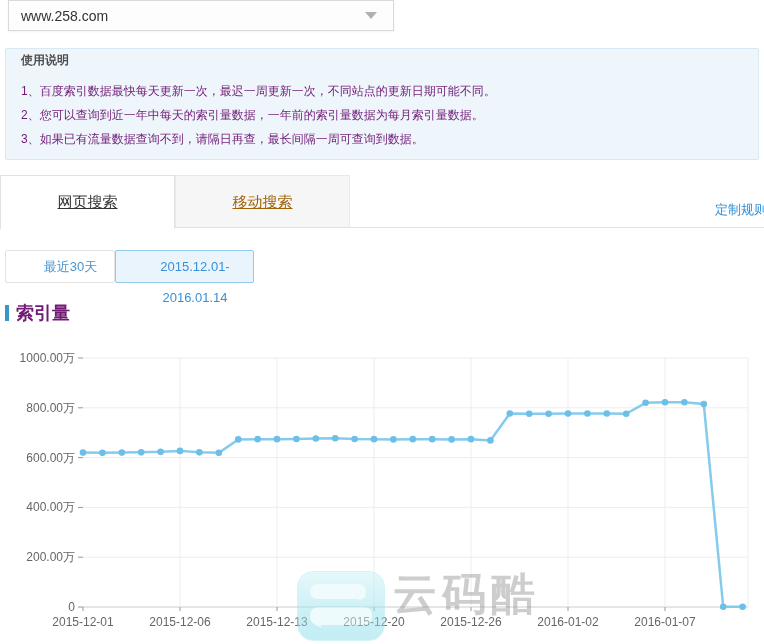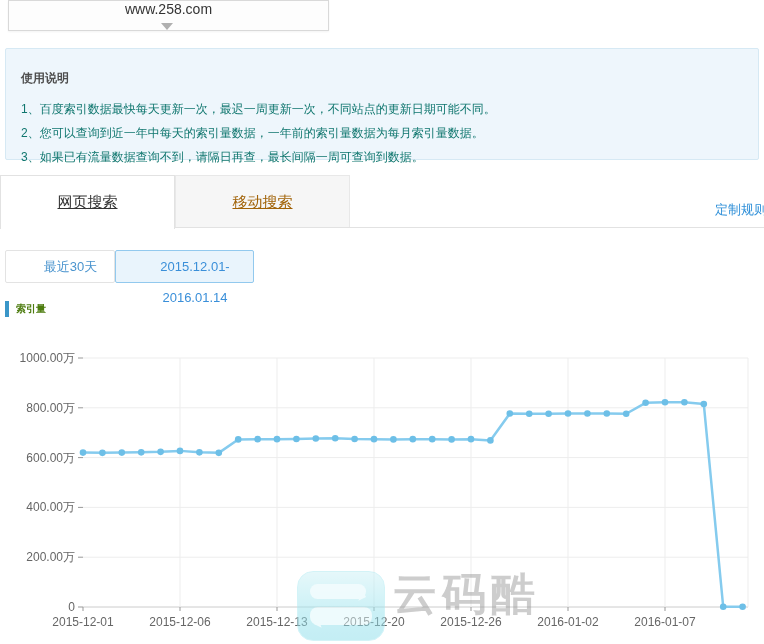--- a/index.html
+++ b/index.html
@@ -3,38 +3,38 @@
 <meta charset="utf-8">
 <style>
   * { margin:0; padding:0; box-sizing:border-box; }
   html,body { background:#fff; }
   body {
     width:764px; height:644px; position:relative; overflow:hidden;
     font-family:"Liberation Sans","DejaVu Sans",sans-serif; color:#333;
   }
   
   .site-select {
-    position:absolute; left:8px; top:0; width:321px; height:31px;
+    position:absolute; left:8px; top:0; width:386px; height:31px;
     background:#fdfdfd; border:1px solid #d9d9d9;
     box-shadow:0 1px 2px rgba(0,0,0,0.05);
-    display:flex; align-items:center; padding:0 12px; cursor:pointer;flex-direction:column;
+    display:flex; align-items:center; padding:8px 12px; cursor:pointer;
   }
   .site-select .val { font-size:14px; color:#333; flex:1; }
   .caret {
     width:0; height:0; border-left:6px solid transparent; border-right:6px solid transparent;
     border-top:7px solid #b0b0b0; margin-right:4px;
   }
   
   .info-panel {
     position:absolute; left:5px; top:48px; width:754px; height:112px;
     background:#eef6fc; border:1px solid #d6e9f4; border-radius:2px;
-    padding:21px 15px 0 15px;
+    padding:3px 15px 0 15px;
   }
   .info-title { font-size:12px; font-weight:bold; color:#4d4d4d; margin-bottom:10px; }
-  .info-line { font-size:12px; color:#0f766e; line-height:24px; white-space:nowrap; }
+  .info-line { font-size:12px; color:#701a75; line-height:24px; white-space:nowrap; }
   
   .tabbar { position:absolute; left:0; top:175px; width:764px; height:53px; }
   .tabbar::after {
     content:""; position:absolute; left:0; right:0; bottom:0; height:1px; background:#e2e2e2;
   }
   .tab {
     position:absolute; top:0; width:175px; height:53px; line-height:52px;
     text-align:center; font-size:15px; cursor:pointer;text-decoration:underline;
   }
   .tab-active {
@@ -54,21 +54,21 @@
     height:33px; line-height:31px; text-align:center; font-size:13px; cursor:pointer;
     border:1px solid #e3e3e3; background:#fff; color:#4a94ce; border-radius:2px;padding-left:21px;
   }
   .range-btn.b30 { width:110px; }
   .range-btn.sel {
     width:139px; margin-left:0px; background:#e9f4fc; border:1px solid #92c9ee; color:#3a8fd9;
   }
   
   .sec-head { position:absolute; left:5px; top:301px; display:flex; align-items:center; }
   .sec-bar { width:4px; height:16px; background:#3a96c8; margin-right:7px; }
-  .sec-title { font-size:10px; font-weight:bold; color:#4d7c0f; }
+  .sec-title { font-size:18px; font-weight:bold; color:#701a75; }
   
   .chart-wrap { position:absolute; left:0; top:345px; width:764px; height:299px; }
   svg text { font-family:"Liberation Sans","DejaVu Sans",sans-serif; }
   
   .watermark {
     position:absolute; left:297px; top:571px; display:flex; align-items:flex-start;
     opacity:0.5; pointer-events:none; z-index:5;
   }
   .wm-logo {
     width:88px; height:70px; border-radius:16px;

